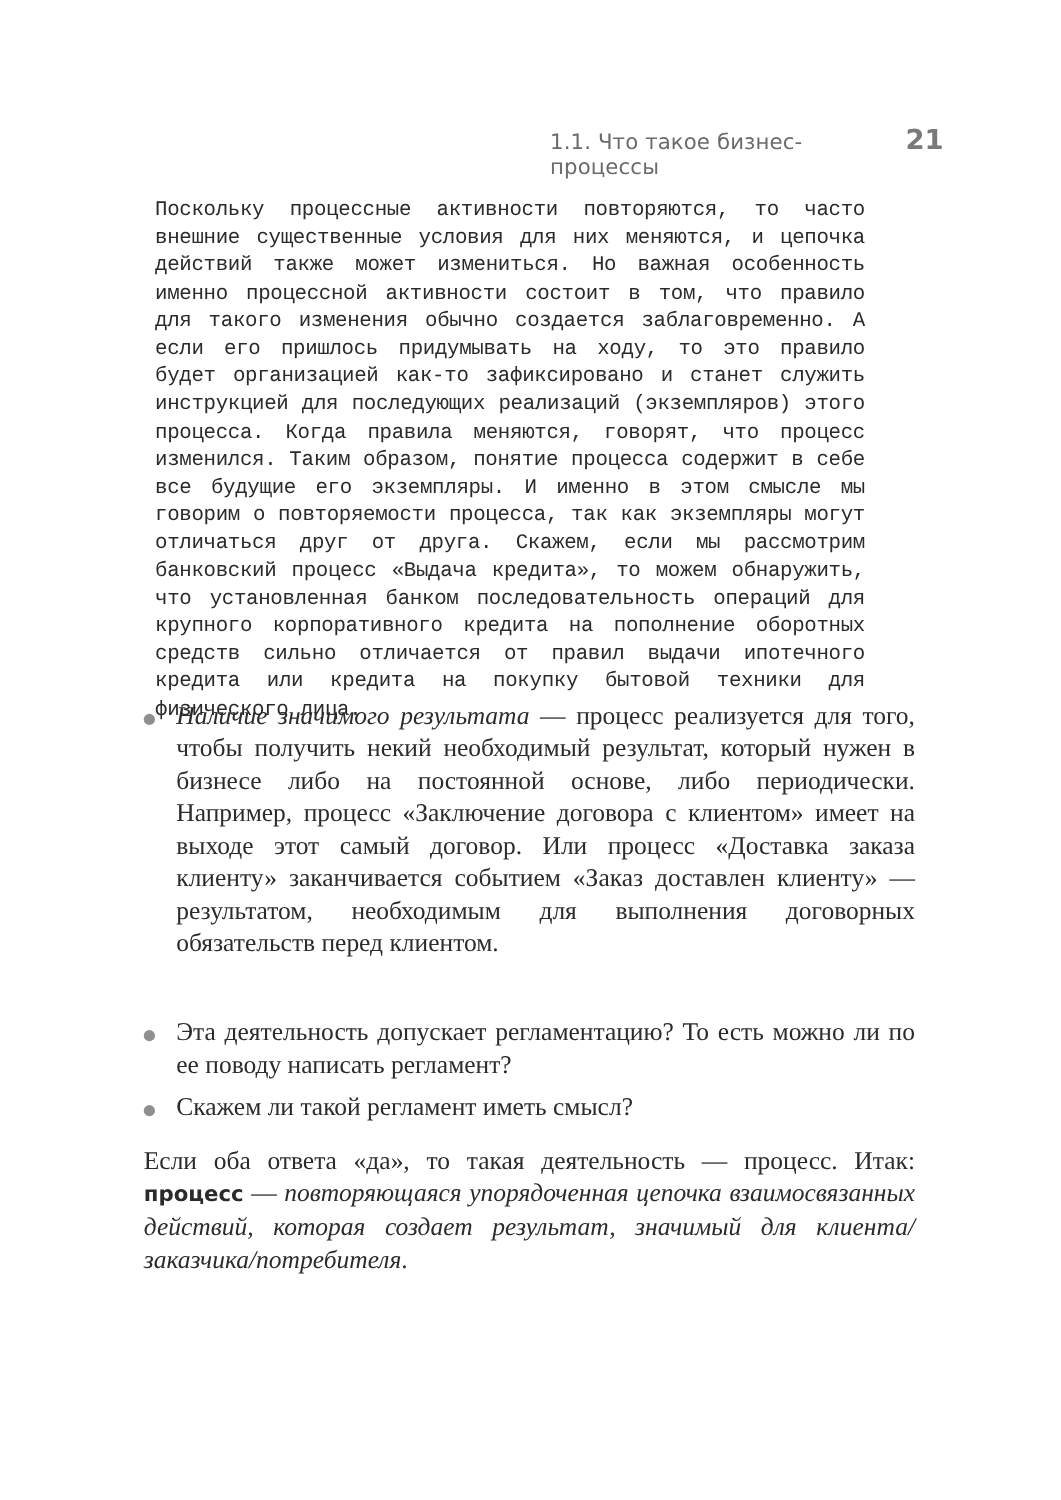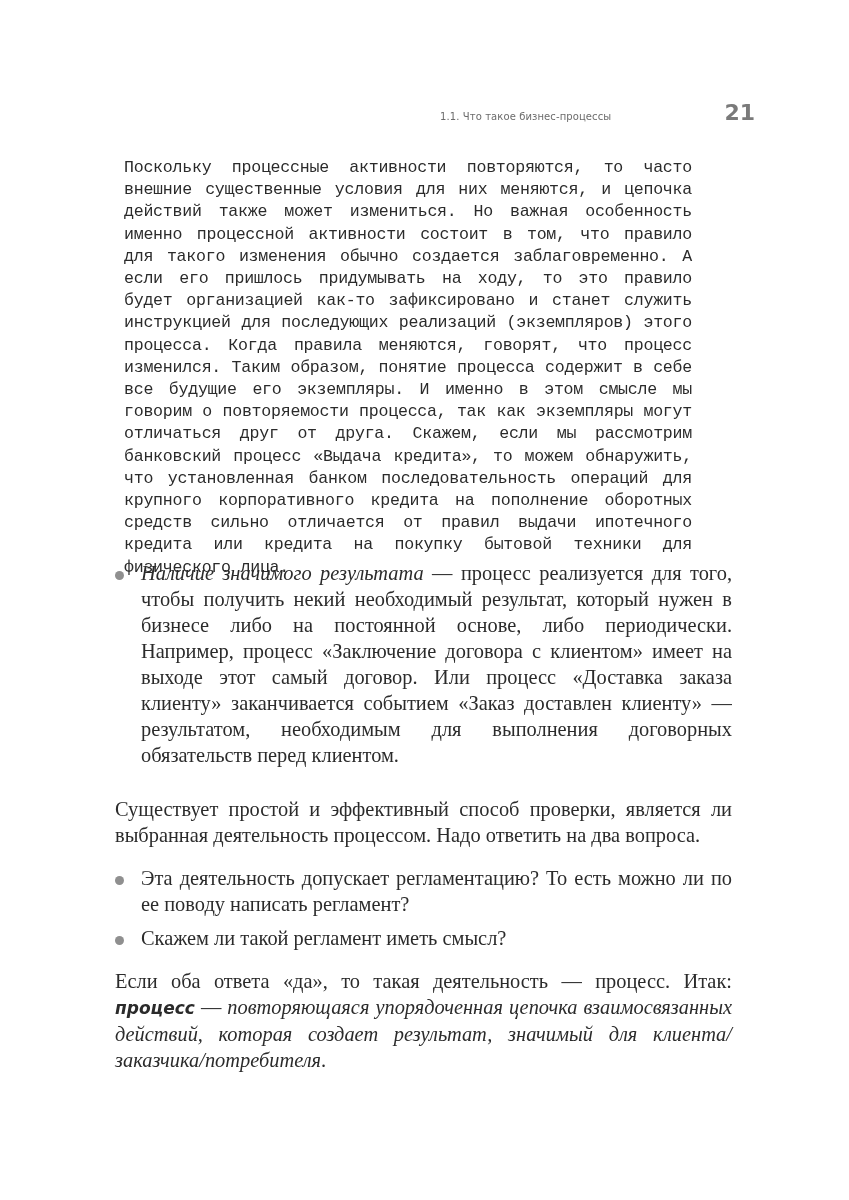--- a/index.html
+++ b/index.html
@@ -2,21 +2,21 @@
 <html><head>
 <meta charset="utf-8">
 <style>
   html, body { margin: 0; padding: 0; background: #ffffff; }
   body { width: 849px; height: 1200px; position: relative; overflow: hidden; color: #2a2a2a; }
   .running-header {
     position: absolute; top: 100px; left: 440px; width: 315px;
     display: flex; justify-content: space-between; align-items: baseline;
     font-family: "DejaVu Sans", sans-serif; color: #6b6b6b;
   }
-  .running-title { font-size: 10px; letter-spacing: 0.1px; }
+  .running-title { font-size: 17px; letter-spacing: 0.1px; }
   .page-number { font-size: 22px; font-weight: bold; color: #7a7a7a; }
 
   .sans-block {
     position: absolute; left: 124px; top: 157px; width: 568px;
     font-family: Liberation Mono, monospace; font-size: 16.6px; line-height: 22.2px;
     color: #2b2b2b; text-align: justify; letter-spacing: -0.25px;
   }
   .sans-block p { margin: 0; }
 
   .serif-area {
@@ -24,21 +24,21 @@
     font-family: "Liberation Serif", serif; font-size: 20.4px; line-height: 26px;
     color: #2b2b2b;
   }
   .bullet-item { position: relative; padding-left: 26px; text-align: justify; margin: 0; }
   .bullet-dot {
     position: absolute; left: 0px; top: 11px; width: 9px; height: 9px; border-radius: 50%;
     background: #8f8f8f;
   }
   .para { margin: 0; text-align: justify; }
   .em { font-style: italic; }
-  .strong-sans { font-family: "DejaVu Sans", sans-serif; font-weight: bold; font-size: 17px; font-style: italic; }
+  .strong-sans { font-family: "DejaVu Sans", sans-serif; font-weight: bold; font-size: 17px; }
   .gap-lg { height: 28px; }
   .gap-md { height: 17px; }
   .gap-sm { height: 8px; }
 </style>
 </head>
 <body>
 
 <div class="running-header">
   <span class="running-title">1.1. Что такое бизнес-процессы</span>
   <span class="page-number">21</span>
@@ -49,21 +49,20 @@
 </div>
 
 <div class="serif-area">
   <div class="bullet-item">
     <span class="bullet-dot"></span>
     <span class="em">Наличие значимого результата</span><span> — процесс реализуется для того, чтобы получить некий необходимый результат, который нужен в бизнесе либо на постоянной основе, либо периодически. Например, процесс «Заключение договора с клиентом» имеет на выходе этот самый договор. Или процесс «Доставка заказа клиенту» заканчивается событием «Заказ доставлен клиенту» — результатом, необходимым для выполнения договорных обязательств перед клиентом.</span>
   </div>
 
   <div class="gap-lg"></div>
 
-  <p class="para">Существует простой и эффективный способ проверки, является ли выбранная деятельность процессом. Надо ответить на два вопроса.</p>
 
   <div class="gap-md"></div>
 
   <div class="bullet-item">
     <span class="bullet-dot"></span>
     <span>Эта деятельность допускает регламентацию? То есть можно ли по ее поводу написать регламент?</span>
   </div>
   <div class="gap-sm"></div>
   <div class="bullet-item">
     <span class="bullet-dot"></span>

